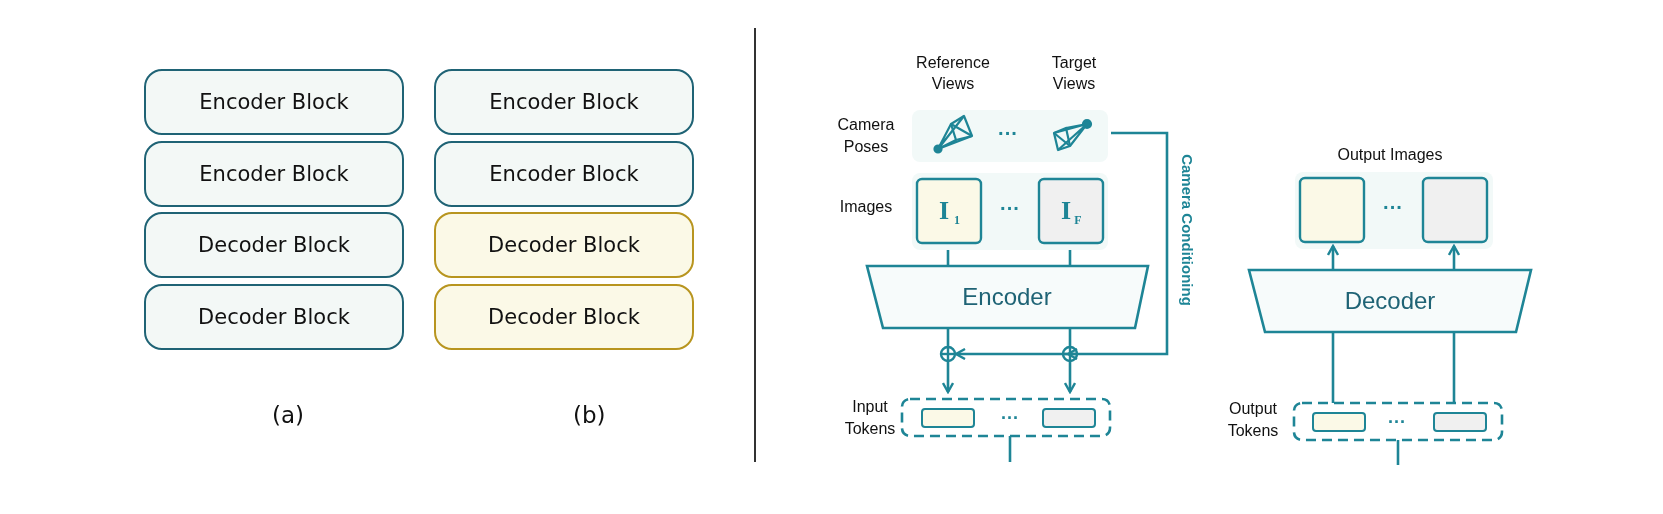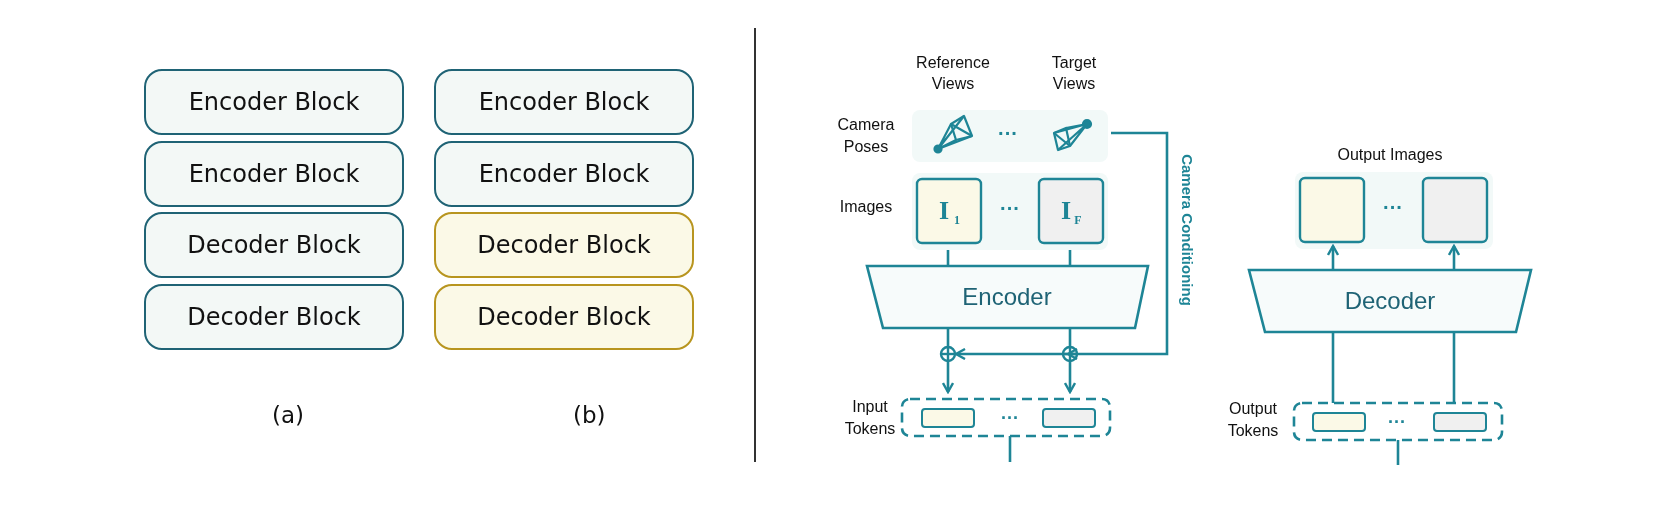--- a/index.html
+++ b/index.html
@@ -3,21 +3,21 @@
   <meta charset="utf-8">
   <style>
     html, body { margin: 0; padding: 0; background: #ffffff; }
     body { width: 1663px; height: 514px; position: relative; overflow: hidden;
            font-family: "DejaVu Sans", sans-serif; }
     .block {
       position: absolute; box-sizing: border-box;
       border: 2px solid #1f6375; border-radius: 18px;
       background: #f3f8f6;
       display: flex; align-items: center; justify-content: center;
-      font-family: "DejaVu Sans", sans-serif; font-size: 24px; color: #111;
+      font-family: "DejaVu Sans", sans-serif; font-size: 21px; color: #111;
       width: 260px; height: 66px;
     }
     .block.dec-yellow { border-color: #b8951f; background: #fbf9e7; }
     .caption { position: absolute; font-family: "DejaVu Sans", sans-serif; font-size: 23px; color: #111; }
     .divider { position: absolute; left: 754px; top: 28px; width: 2px; height: 434px; background: #333; }
     svg text { font-family: "Liberation Sans", sans-serif; }
     .lbl { font-size: 16px; fill: #111; }
   </style>
 </head>
 <body>

